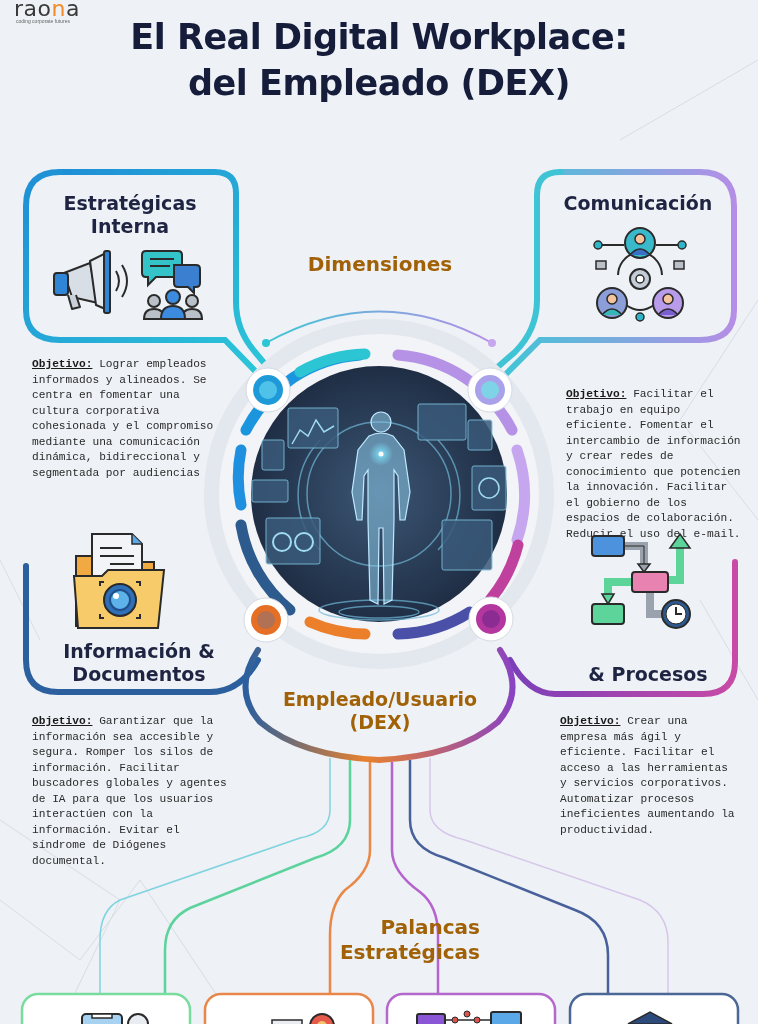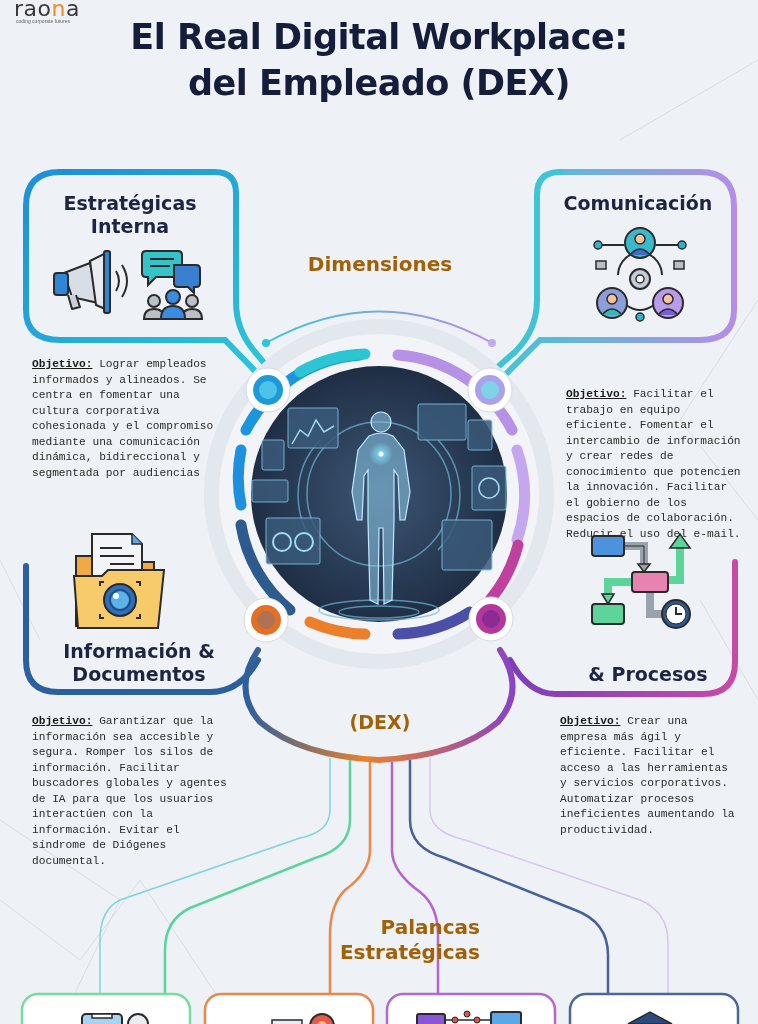--- a/index.html
+++ b/index.html
@@ -193,21 +193,21 @@
 </div>
 <div class="box-title" style="left:548px; top:640px; width:200px;">
   <br>
   <span>&amp; Procesos</span>
 </div>
 
 <div class="section-label" style="left:280px; top:252px; width:200px;">
   <span>Dimensiones</span>
 </div>
 <div class="section-label" style="left:250px; top:688px; width:260px; font-size:19px; line-height:23px;">
-  <br>
+  <span>Empleado/Usuario</span><br>
   <span>(DEX)</span>
 </div>
 <div class="section-label" style="left:280px; top:915px; width:200px; line-height:25px;text-align:right;">
   <span>Palancas</span><br>
   <span>Estratégicas</span>
 </div>
 
 <div class="desc" style="left:32px; top:357px; width:190px;">
   <b>Objetivo:</b>
   <span>Lograr empleados informados y alineados. Se centra en fomentar una cultura corporativa cohesionada y el compromiso mediante una comunicación dinámica, bidireccional y segmentada por audiencias</span>

